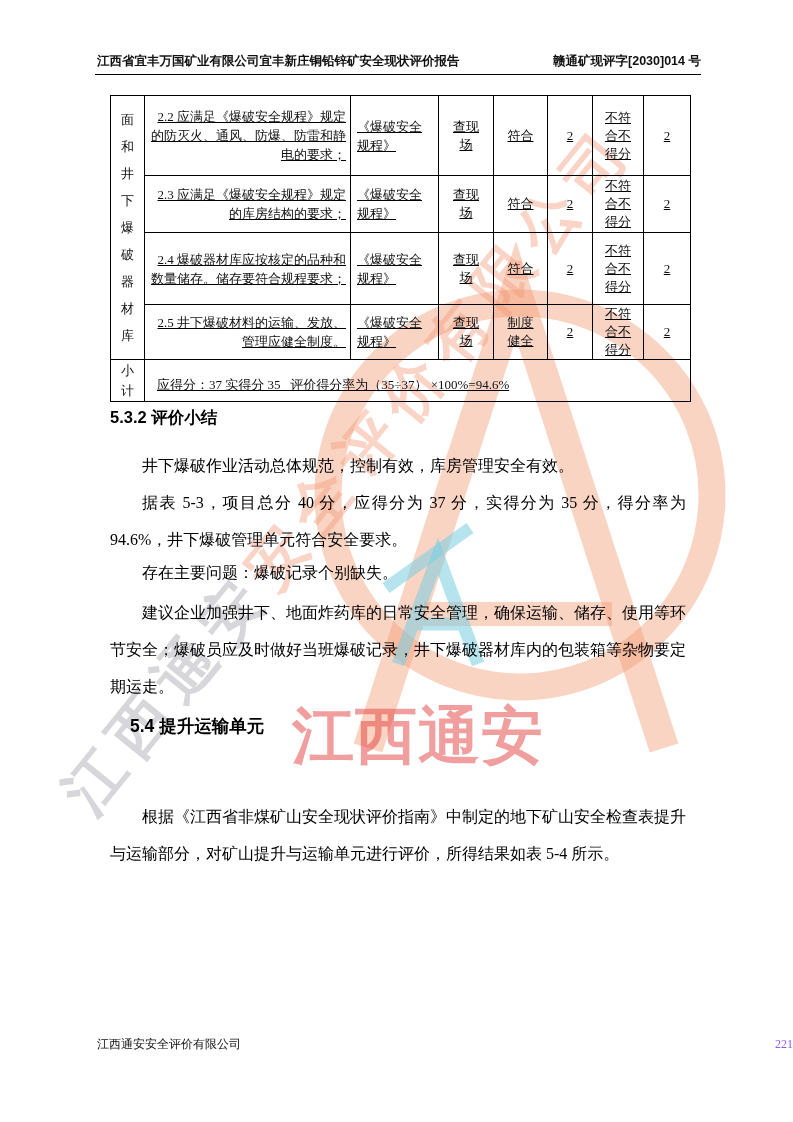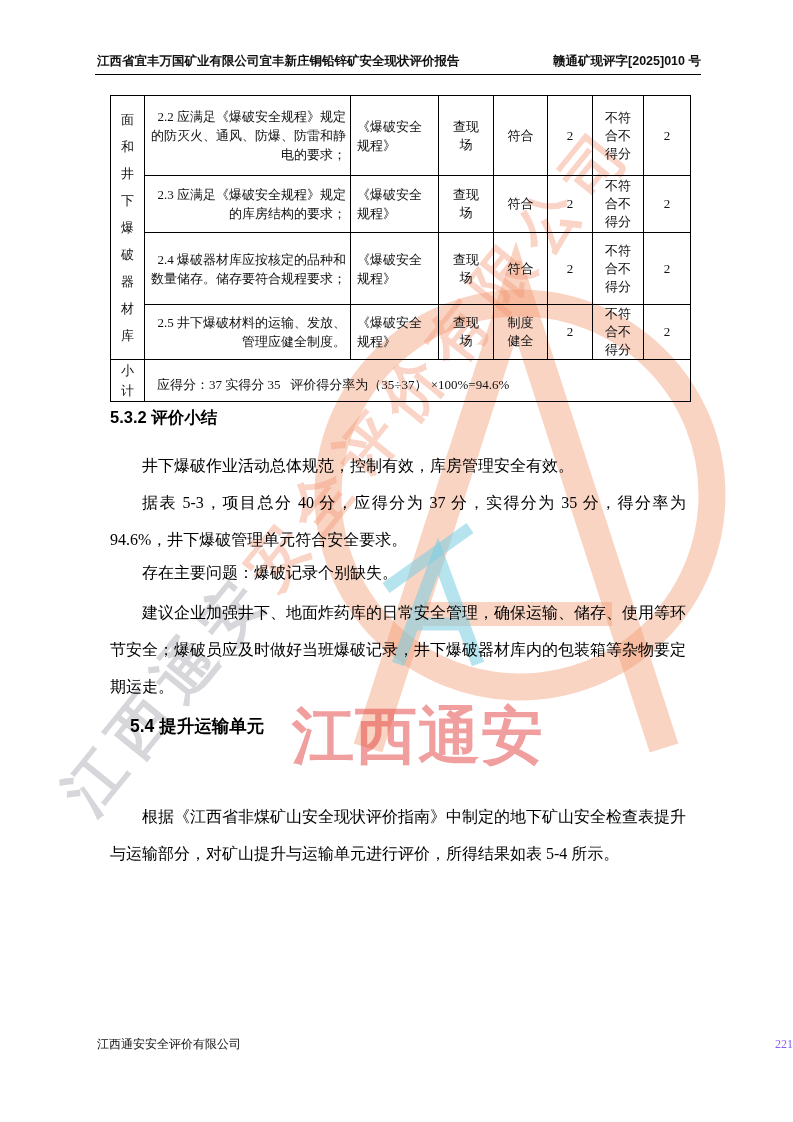--- a/index.html
+++ b/index.html
@@ -21,21 +21,21 @@
        transform:rotate(-51deg);transform-origin:0 100%;
        font-size:60px;letter-spacing:12px;white-space:nowrap;
        font-family:"Liberation Sans","DejaVu Sans",sans-serif;font-weight:bold;}
   .wm-diag .g1{color:rgba(150,150,160,0.38);}
   .wm-diag .g2{color:rgba(243,150,115,0.40);}
   .wm-red{position:absolute;left:292px;top:694px;font-size:62px;font-weight:bold;
        letter-spacing:1px;color:rgba(226,62,62,0.50);
        font-family:"Liberation Sans","DejaVu Sans",sans-serif;white-space:nowrap;}
   
   .tbl-wrap{position:absolute;left:110px;top:95px;z-index:1;}
-  table.eval{border-collapse:collapse;table-layout:fixed;width:580px;background:transparent;}
+  table.eval{border-collapse:collapse;table-layout:fixed;width:580px;background:transparent;text-decoration:underline;}
   table.eval td{border:1px solid #000;font-size:13px;color:#111;
        vertical-align:middle;overflow:hidden;}
   .c-item{text-align:right;padding:2px 4px;line-height:19px;}
   .c-basis{text-align:left;padding:2px 6px;line-height:19px;}
   .c-center{text-align:center;line-height:18px;padding:0 12px;}
   .v-cell{text-align:center;padding:0;}
   .v-text{display:inline-block;width:1.15em;word-break:break-all;
        line-height:27px;text-align:center;}
   .v-text.small{line-height:20px;}
   .c-subtotal{padding:8px 4px 0 12px;font-size:13.5px;white-space:pre-wrap;line-height:18px;}
@@ -65,21 +65,21 @@
       <path d="M 398 664 L 438 556 L 478 664 M 412 624 L 464 624" fill="none" stroke="rgba(120,205,225,0.55)" stroke-width="13"></path>
     </svg>
     <div class="wm-diag">
       <span class="g1">江西通安</span><span class="g2">安全评价有限公司</span>
     </div>
     <div class="wm-red">江西通安</div>
   </div>
 
   <div class="hdr">
     <span>江西省宜丰万国矿业有限公司宜丰新庄铜铅锌矿安全现状评价报告</span>
-    <span>赣通矿现评字[2025]010 号</span>
+    <span>赣通矿现评字[2030]014 号</span>
   </div>
   <div class="hdr-rule"></div>
 
   <div class="tbl-wrap">
     <table class="eval">
       <colgroup>
         <col style="width:34px">
           <col style="width:206px">
           <col style="width:88px">
         <col style="width:55px">

